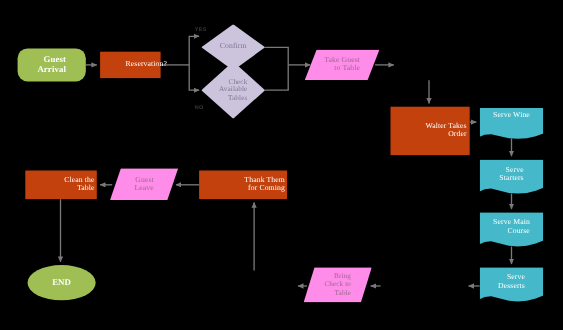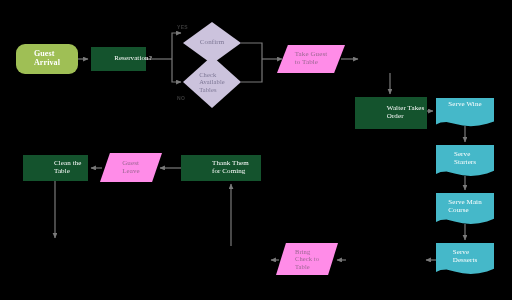--- a/index.html
+++ b/index.html
@@ -22,33 +22,33 @@
     width: 512px;
     height: 300px;
     pointer-events: none;
   }
   .node {
     position: absolute;
     box-sizing: border-box;
     display: flex;
     align-items: center;
     justify-content: center;
-    text-align: left;
+    text-align: right;
     color: #ffffff;
     line-height: 1.08;
     letter-spacing: .1px;
     user-select: none;
   }
   .node .lbl {
     display: block;
     padding: 0 2px;
     white-space: pre-line;
   }
   
-  .shape-rect        { background: #14532d; padding-left: 29px; }
+  .shape-rect        { background: #c2410c; padding-left: 29px; }
   .shape-stadium     { background: #9fbf55; border-radius: 9px; }
   .shape-ellipse     { background: #9fbf55; border-radius: 50%; }
   .shape-diamond     { background: transparent; }
   .shape-diamond .diamond-fill {
     position: absolute;
     left: 0; top: 0; right: 0; bottom: 0;
     background: #ccc3dd;
     clip-path: polygon(50% 0%, 100% 50%, 50% 100%, 0% 50%);
   }
   .shape-diamond .lbl { position: relative; z-index: 2; color: #7d7795; }
@@ -157,21 +157,21 @@
 Tables</span>
   </div>
 
   <div class="node shape-parallelogram" style="left:277px;top:45px;width:68px;height:28px;font-size:7px;">
     <span class="para-fill"></span>
     <span class="lbl">Take Guest
 to Table</span>
   </div>
 
 
-  <div class="node shape-rect" style="left:355px;top:97px;width:72px;height:32px;font-size:7px;">
+  <div class="node shape-rect" style="left:355px;top:97px;width:72px;height:44px;font-size:7px;">
     <span class="lbl">Walter Takes
 Order</span>
   </div>
 
   <div class="node shape-document" style="left:436px;top:98px;width:58px;height:30px;font-size:7px;">
     <span class="doc-fill"></span>
     <span class="lbl" style="margin-bottom:16px;">Serve Wine</span>
   </div>
 
   <div class="node shape-document" style="left:436px;top:145px;width:58px;height:33px;font-size:7px;">
@@ -208,17 +208,20 @@
   <div class="node shape-parallelogram" style="left:100px;top:153px;width:62px;height:29px;font-size:7px;">
     <span class="para-fill"></span>
     <span class="lbl">Guest
 Leave</span>
   </div>
 
   <div class="node shape-rect" style="left:23px;top:155px;width:65px;height:26px;font-size:7px;">
     <span class="lbl">Clean the Table</span>
   </div>
 
+  <div class="node shape-ellipse" style="left:25px;top:241px;width:62px;height:32px;font-size:8px;font-weight:bold;">
+    <span class="lbl">END</span>
+  </div>
 
   <div class="edge-label" style="left:177px;top:24px;">YES</div>
   <div class="edge-label" style="left:177px;top:95px;">NO</div>
 
 </div>
 
 </body></html>

